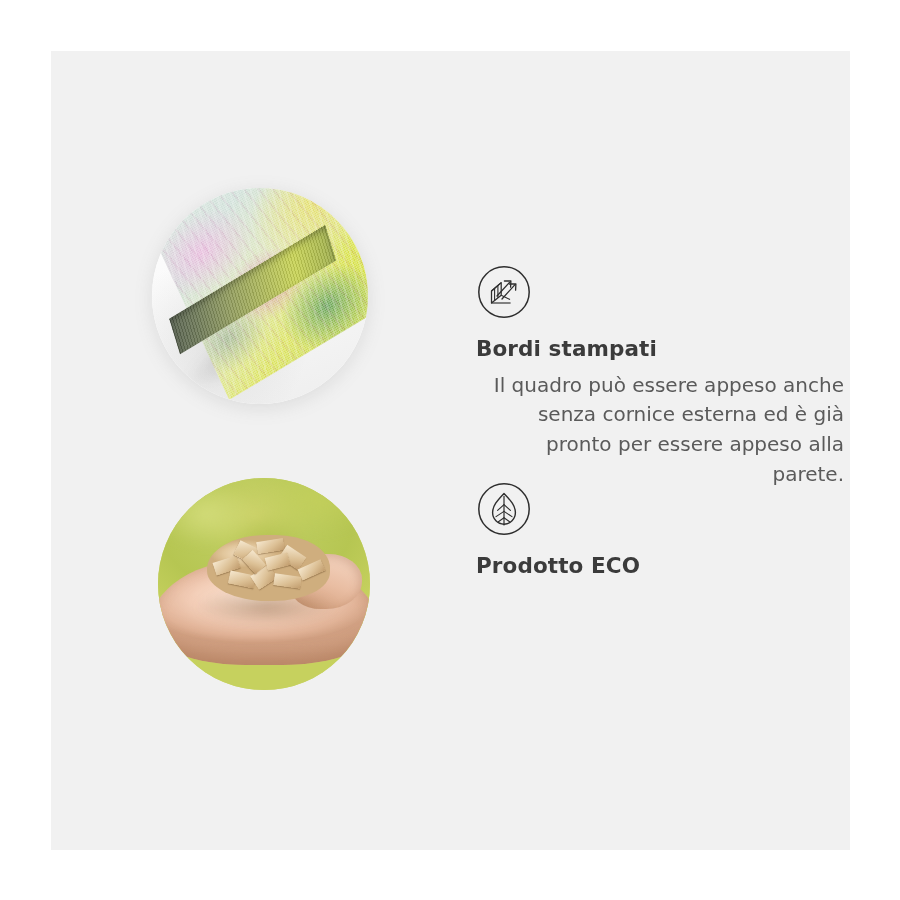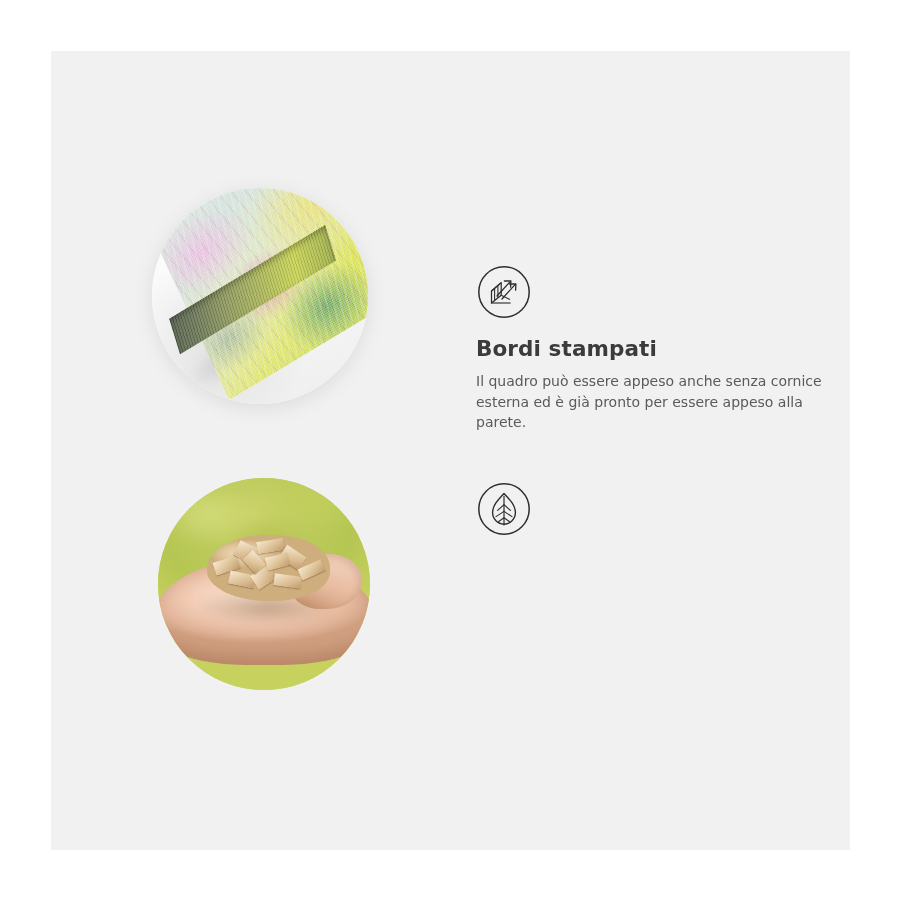--- a/index.html
+++ b/index.html
@@ -223,25 +223,26 @@
     font-family: "DejaVu Sans", sans-serif;
     font-size: 21.5px;
     font-weight: bold;
     line-height: 1.2;
     color: #3b3b3b;
     letter-spacing: 0.1px;
   }
   .feature-desc {
     margin: 9px 0 0 0;
     font-family: "DejaVu Sans", sans-serif;
-    font-size: 14px;
+    font-size: 20px;
     font-weight: normal;
     line-height: 1.48;
     color: #5a5a5a;
     max-width: 368px;
+    text-align: right;
   }
 </style>
 </head>
 <body>
 
 <div class="page">
 
   <div class="panel">
 
     <div class="feature row-1">
@@ -310,17 +311,18 @@
             <path d="M28 12.4 C34.9 19.6 39.4 25.0 39.4 31.6 C39.4 38.1 34.3 43.2 28 43.2 C21.7 43.2 16.6 38.1 16.6 31.6 C16.6 25.0 21.1 19.6 28 12.4 Z" stroke="#2e2e2e" stroke-width="1.4" fill="none" stroke-linejoin="round"></path>
             <path d="M28 15.4 L28 44.0" stroke="#2e2e2e" stroke-width="1.2" stroke-linecap="round"></path>
             <path d="M28 23.6 L21.6 29.4" stroke="#2e2e2e" stroke-width="1.1" stroke-linecap="round"></path>
             <path d="M28 23.6 L34.4 29.4" stroke="#2e2e2e" stroke-width="1.1" stroke-linecap="round"></path>
             <path d="M28 30.4 L20.0 35.6" stroke="#2e2e2e" stroke-width="1.1" stroke-linecap="round"></path>
             <path d="M28 30.4 L36.0 35.6" stroke="#2e2e2e" stroke-width="1.1" stroke-linecap="round"></path>
             <path d="M28 36.8 L22.4 40.8" stroke="#2e2e2e" stroke-width="1.1" stroke-linecap="round"></path>
             <path d="M28 36.8 L33.6 40.8" stroke="#2e2e2e" stroke-width="1.1" stroke-linecap="round"></path>
           </svg>
         </span>
+        <h2 class="feature-title">Prodotto ECO</h2>
       </div>
     </div>
 
   </div>
 </div>
 
 </body></html>

